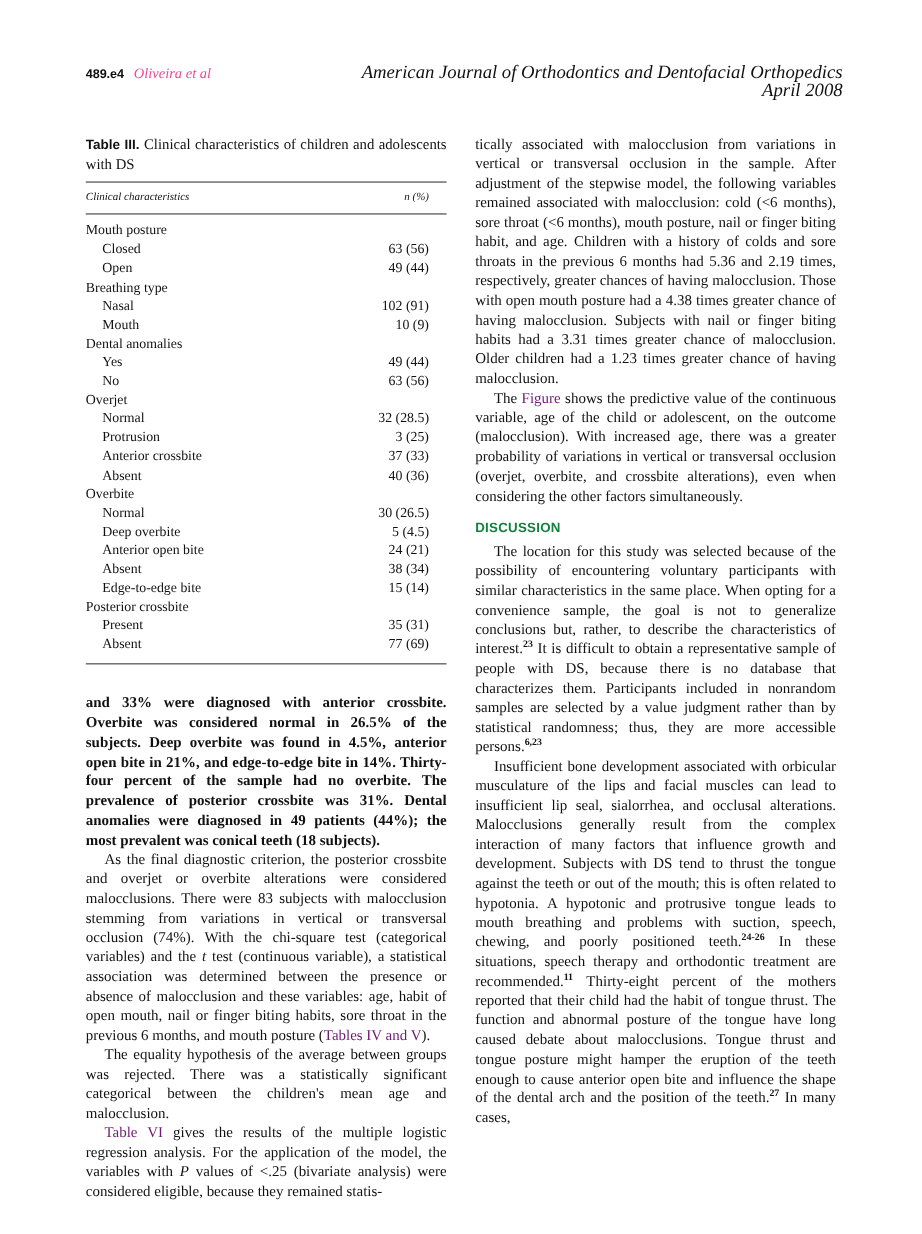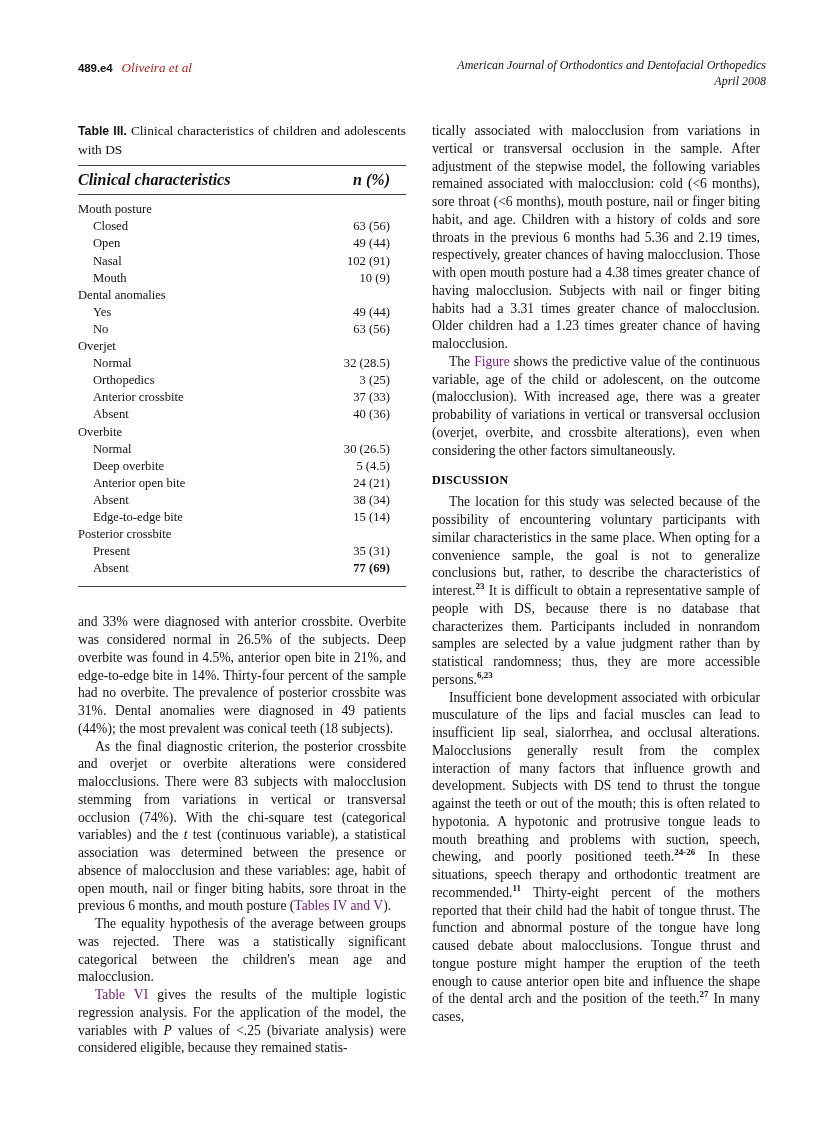--- a/index.html
+++ b/index.html
@@ -37,29 +37,29 @@
     font-family: "Liberation Sans", sans-serif;
     font-weight: bold;
     font-size: 11.5px;
     letter-spacing: -0.1px;
     color: #111;
   }
   .rh-authors {
     font-style: italic;
     font-size: 13.2px;
     margin-left: 9px;
-    color: #b91c1c;
+    color: #ec4899;
   }
   .rh-right {
     position: absolute;
     right: 0;
     top: 0;
     text-align: right;
     font-style: italic;
-    font-size: 12px;
+    font-size: 17px;
     line-height: 15.5px;
     color: #111;
   }
 
   
   .col {
     position: absolute;
     top: 122px;
     width: 328px;
   }
@@ -110,53 +110,53 @@
     line-height: 17.1px;
   }
   table.ctable td.val {
     text-align: right;
     line-height: 17.1px;
     white-space: nowrap;
     padding-right: 16px;
   }
   .thead td {
     font-style: italic;
-    font-weight: bold;
-    font-size: 16px;
+    font-weight: normal;
+    font-size: 10px;
     padding: 5px 0 6px 0 !important;
   }
   .thead td.val { padding-right: 16px !important; }
   .tbody-pad-top td { padding-top: 6px !important; }
   .tbody-pad-bot td { padding-bottom: 5px !important; }
   .indent { padding-left: 15px !important; }
-  .bold-val { font-weight: bold; }
+  .bold-val { font-weight: normal; }
 
   
   p.para {
     font-size: 13.6px;
     line-height: 17.75px;
     text-align: justify;
     text-justify: inter-word;
     margin: 0;
     color: #111;
     hyphens: manual;
   }
   p.indent-para { text-indent: 17px; }
   .sec-head {
-    font-family: Liberation Serif, serif;
+    font-family: Liberation Sans, sans-serif;
     font-weight: bold;
     font-size: 12.1px;
     letter-spacing: 0.25px;
     margin: 14px 0 5px 0;
-    color: #000000;
+    color: #15803d;
   }
   .lnk { color: #701a75; }
   sup { font-size: 9px; vertical-align: super; line-height: 0; font-weight: bold; }
   .ital { font-style: italic; }
-  .gap-top { margin-top: 15px; }
+  .gap-top { margin-top: 15px; font-weight: bold; }
 </style>
 </head>
 <body>
 
 <div class="page">
 
   <div class="running-head">
     <div class="rh-left">
       <span class="rh-folio">489.e4</span><span class="rh-authors">Oliveira et al</span>
     </div>
@@ -195,20 +195,24 @@
             </tr>
             <tr>
               <td class="lab indent">Closed</td>
               <td class="val">63 (56)</td>
             </tr>
             <tr>
               <td class="lab indent">Open</td>
               <td class="val">49 (44)</td>
             </tr>
             <tr>
+              <td class="lab">Breathing type</td>
+              <td class="val"></td>
+            </tr>
+            <tr>
               <td class="lab indent">Nasal</td>
               <td class="val">102 (91)</td>
             </tr>
             <tr>
               <td class="lab indent">Mouth</td>
               <td class="val">10 (9)</td>
             </tr>
             <tr>
               <td class="lab">Dental anomalies</td>
               <td class="val"></td>
@@ -223,21 +227,21 @@
             </tr>
             <tr>
               <td class="lab">Overjet</td>
               <td class="val"></td>
             </tr>
             <tr>
               <td class="lab indent">Normal</td>
               <td class="val">32 (28.5)</td>
             </tr>
             <tr>
-              <td class="lab indent">Orthopedics</td>
+              <td class="lab indent">Protrusion</td>
               <td class="val">3 (25)</td>
             </tr>
             <tr>
               <td class="lab indent">Anterior crossbite</td>
               <td class="val">37 (33)</td>
             </tr>
             <tr>
               <td class="lab indent">Absent</td>
               <td class="val">40 (36)</td>
             </tr>

